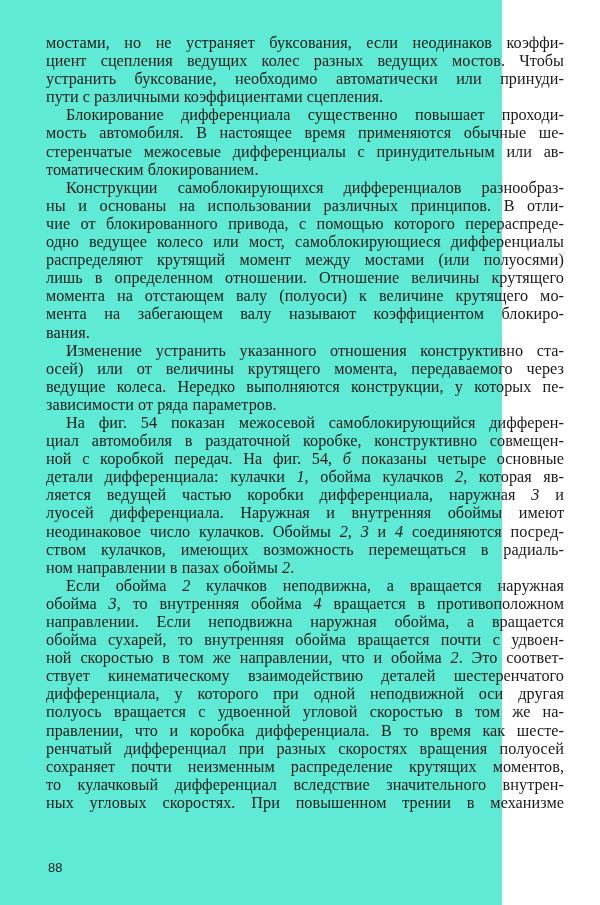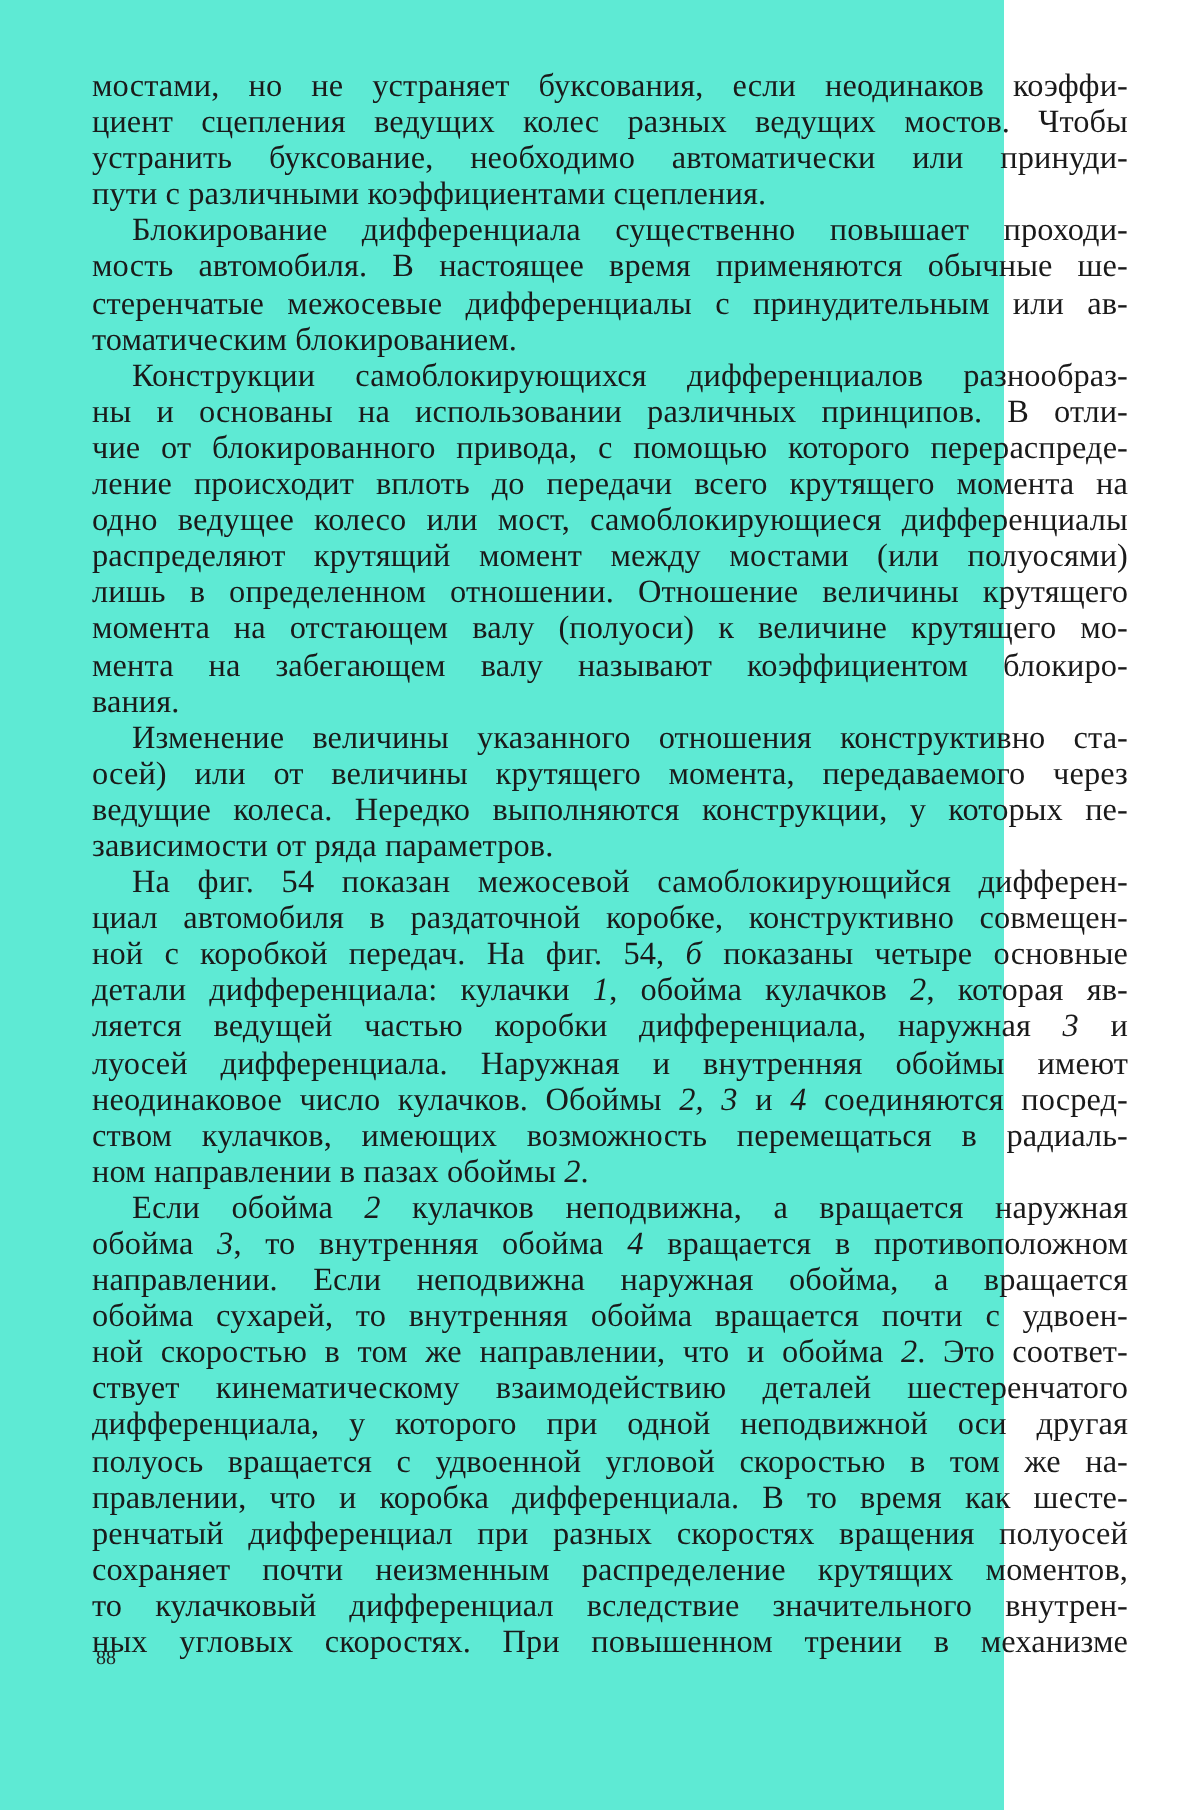--- a/index.html
+++ b/index.html
@@ -19,23 +19,23 @@
     line-height: 18.1px;
     font-size: 16.2px;
     white-space: nowrap;
     text-align: justify;
     text-align-last: justify;
     letter-spacing: 0.05px;
   }
   .line.last { text-align-last: left; }
   .line.indent { padding-left: 20px; }
   .page-number {
-    position: absolute; left: 48px; top: 822px;
-    font-size: 10px; line-height: 16px;
-    font-family: Liberation Serif, serif;
+    position: absolute; left: 48px; top: 860px;
+    font-size: 13px; line-height: 16px;
+    font-family: Liberation Sans, sans-serif;
     color: #222;
   }
   i { font-style: italic; }
 </style>
 </head>
 <body>
 
 <div class="page">
   <div class="text-block" id="text-block">
       <div>
@@ -47,30 +47,29 @@
       <div>
         <span class="line indent">Блокирование дифференциала существенно повышает проходи-</span>
         <span class="line">мость автомобиля. В настоящее время применяются обычные ше-</span>
         <span class="line">стеренчатые межосевые дифференциалы с принудительным или ав-</span>
         <span class="line last">томатическим блокированием.</span>
       </div>
       <div>
         <span class="line indent">Конструкции самоблокирующихся дифференциалов разнообраз-</span>
         <span class="line">ны и основаны на использовании различных принципов. В отли-</span>
         <span class="line">чие от блокированного привода, с помощью которого перераспреде-</span>
-        <span class="line">ление происходит вплоть до передачи всего крутящего момента на</span>
         <span class="line">одно ведущее колесо или мост, самоблокирующиеся дифференциалы</span>
         <span class="line">распределяют крутящий момент между мостами (или полуосями)</span>
         <span class="line">лишь в определенном отношении. Отношение величины крутящего</span>
         <span class="line">момента на отстающем валу (полуоси) к величине крутящего мо-</span>
         <span class="line">мента на забегающем валу называют коэффициентом блокиро-</span>
         <span class="line last">вания.</span>
       </div>
       <div>
-        <span class="line indent">Изменение величины указанного отношения конструктивно ста-</span>
+        <span class="line indent">Изменение устранить указанного отношения конструктивно ста-</span>
         <span class="line">осей) или от величины крутящего момента, передаваемого через</span>
         <span class="line">ведущие колеса. Нередко выполняются конструкции, у которых пе-</span>
         <span class="line last">зависимости от ряда параметров.</span>
       </div>
       <div>
         <span class="line indent">На фиг. 54 показан межосевой самоблокирующийся дифферен-</span>
         <span class="line">циал автомобиля в раздаточной коробке, конструктивно совмещен-</span>
         <span class="line">ной с коробкой передач. На фиг. 54, <i>б</i> показаны четыре основные</span>
         <span class="line">детали дифференциала: кулачки <i>1</i>, обойма кулачков <i>2</i>, которая яв-</span>
         <span class="line">ляется ведущей частью коробки дифференциала, наружная <i>3</i> и</span>

